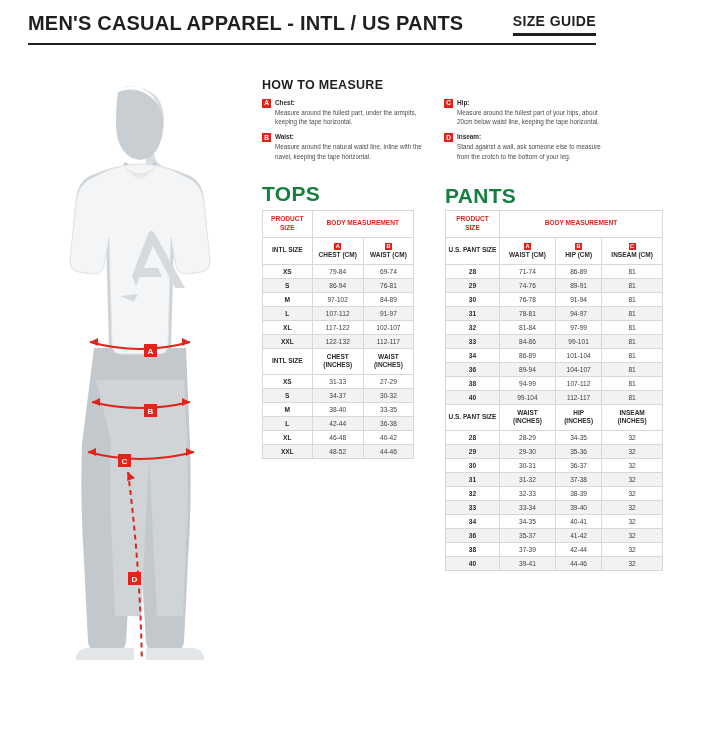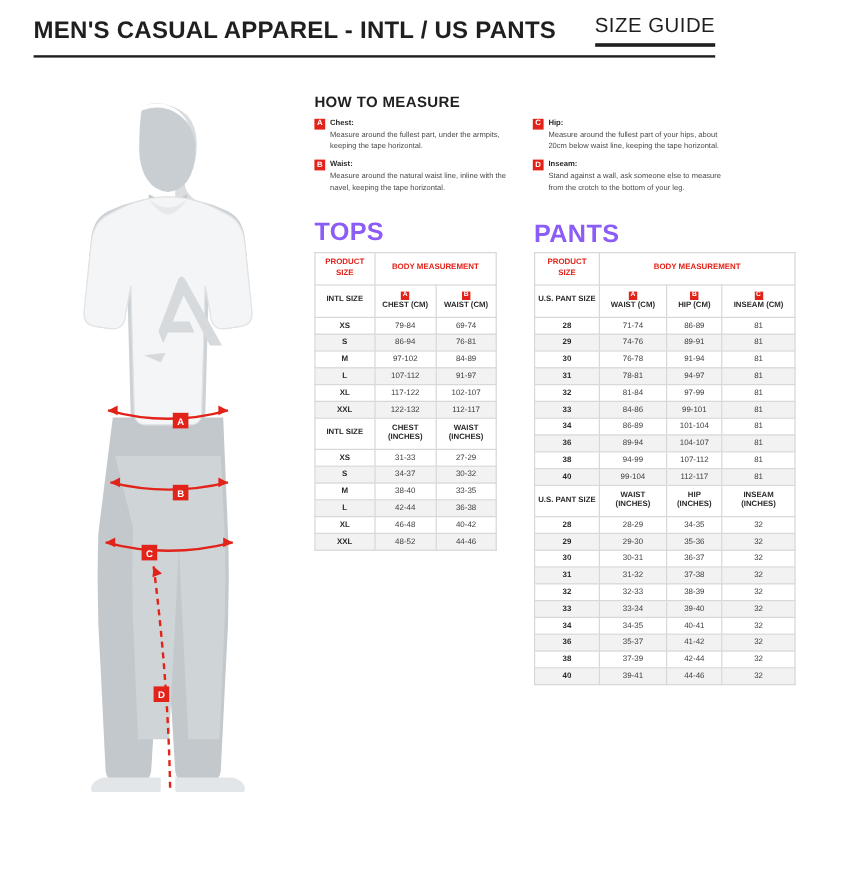--- a/index.html
+++ b/index.html
@@ -19,21 +19,21 @@
     position:absolute; left:28px; top:12px; right:28px;
     display:flex; align-items:flex-end; justify-content:space-between;
     border-bottom:2px solid #1f1f1f;
     padding-bottom:8px;
   }
   .title {
     font-size:20px; font-weight:bold; letter-spacing:0.2px; color:#1f1f1f;
     white-space:nowrap;
   }
   .size-guide {
-    font-size:17px; font-weight:normal; color:#1f1f1f; letter-spacing:0.4px;
+    font-size:14px; font-weight:bold; color:#1f1f1f; letter-spacing:0.4px;
     border-bottom:3px solid #1f1f1f; padding-bottom:4px; margin-bottom:-1px;
   }
 
   
   .figure { position:absolute; left:20px; top:80px; width:240px; height:580px; }
 
   
   .htm { position:absolute; left:262px; top:78px; width:200px; }
   .htm h2 { font-size:12.5px; font-weight:bold; color:#1f1f1f; margin:0 0 24px 0; letter-spacing:0.3px;}
   .howto-col { width:192px; }
@@ -45,21 +45,21 @@
     line-height:1;
   }
   .howto-text { font-size:6.3px; line-height:1.5; color:#4a4a4a; }
   .howto-text b { color:#2b2b2b; font-size:6.4px; }
 
   
   .howto-wrap { position:absolute; left:262px; top:98px; width:360px; display:flex; gap:14px; }
   .howto-wrap .howto-col { width:168px; }
 
   
-  .sec-title { position:absolute; font-size:21px; font-weight:bold; color:#8b5cf6; letter-spacing:0.3px; }
+  .sec-title { position:absolute; font-size:21px; font-weight:bold; color:#15803d; letter-spacing:0.3px; }
   #tops-title { left:262px; top:182px; }
   #pants-title { left:445px; top:184px; }
 
   
   .tbl { position:absolute; border-collapse:collapse; font-size:6.6px; color:#3c3c3c; }
   #tops-table { left:262px; top:210px; width:152px; }
   #pants-table { left:445px; top:210px; width:218px; }
 
   .tbl td, .tbl th {
     border:1px solid #d8d8d8;

